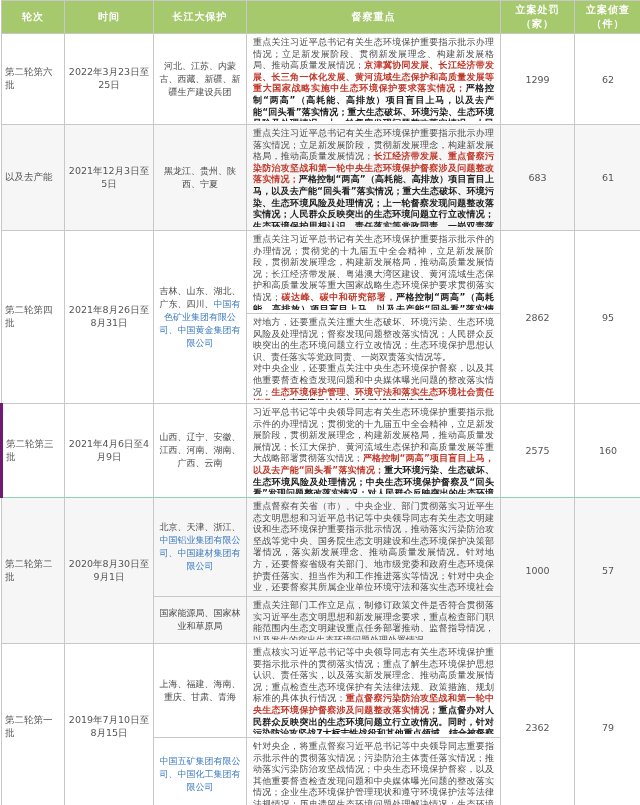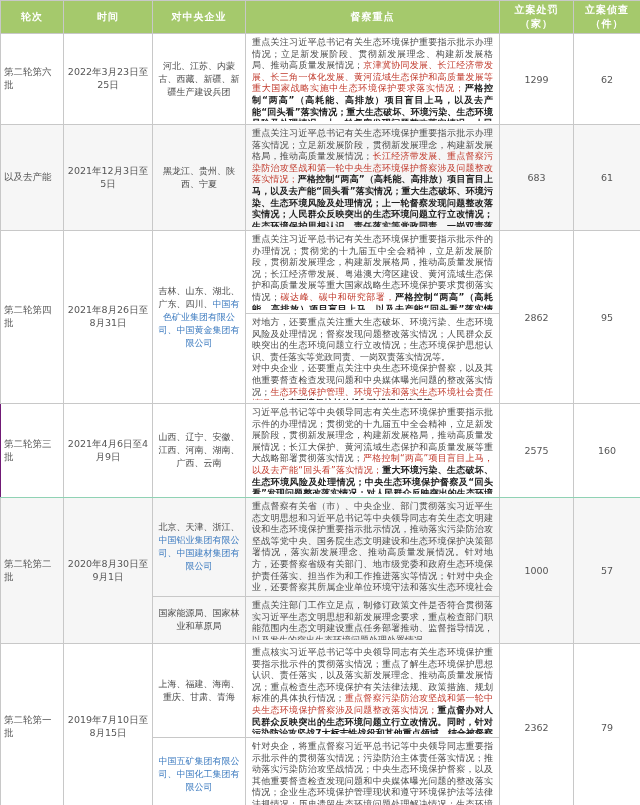--- a/index.html
+++ b/index.html
@@ -15,45 +15,45 @@
     text-align:center; letter-spacing:1px; padding:2px 2px;
   }
   .c-round  { font-size:9.5px; color:#555; padding:12px 3px; }
   .c-time   { text-align:center; font-size:9.5px; color:#555; padding:2px 2px; }
   .c-target { text-align:center; font-size:9px;  color:#555; line-height:13px; padding:3px 5px; }
   .c-focus  { font-size:9px; color:#4a4a4a; line-height:11.6px; text-align:justify; padding:3px 6px; }
   .c-num    { text-align:center; font-size:9.5px; color:#555;margin-left:20px; }
   .fw { overflow:hidden; }
   .sg { white-space:pre-wrap; }
   .sg.n  { color:#4a4a4a; }
-  .sg.r  { color:#c0392b; font-weight:normal; }
+  .sg.r  { color:#c0392b; font-weight:bold; }
   .sg.bb { color:#222222; font-weight:bold; }
   .sg.bl { color:#3e7cc0; }
   tr.alt td { background:#f6f6f6; }
-  tr.hl > td:first-child { border-left:1px solid #701a75; }
+  tr.hl > td:first-child { border-left:3px solid #701a75; }
   tr.hl > td { border-top-color:#90d2b4; border-bottom-color:#90d2b4; }
 </style>
 </head>
 <body>
 
 <table>
   <colgroup>
     <col style="width:63px">
       <col style="width:89px">
       <col style="width:93px">
     <col style="width:254px">
       <col style="width:74px">
       <col style="width:67px">
   </colgroup>
 
   <tbody>
       <tr style="height:22px">
     <th>轮次</th>
     <th>时间</th>
-    <th>对中央企业</th>
+    <th>长江大保护</th>
     <th>督察重点</th>
     <th>立案处罚（家）</th>
     <th>立案侦查（件）</th>
   </tr>
 
   <tr style="height:90px">
     <td class="c-round">第二轮第六批</td>
     <td class="c-time">2022年3月23日至25日</td>
     <td class="c-target">
       <span class="sg n">河北、江苏、内蒙古、西藏、新疆、新疆生产建设兵团</span>

